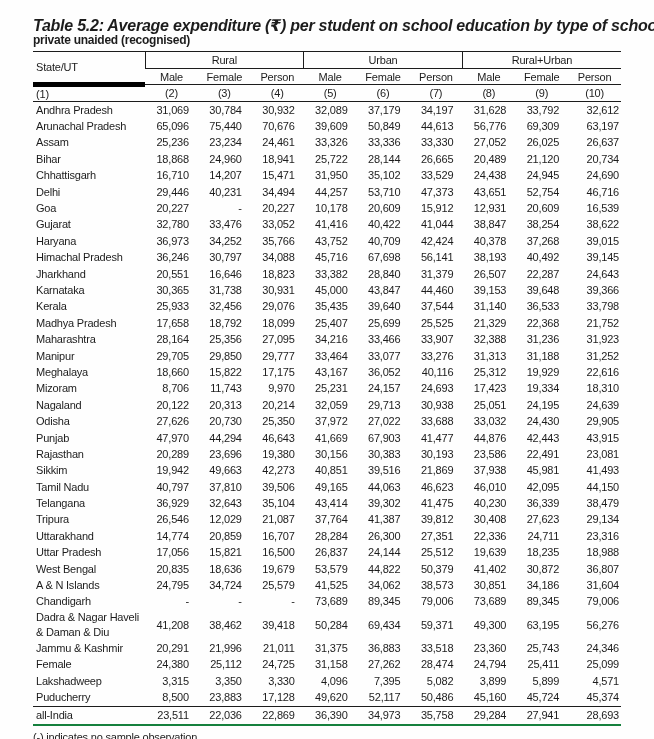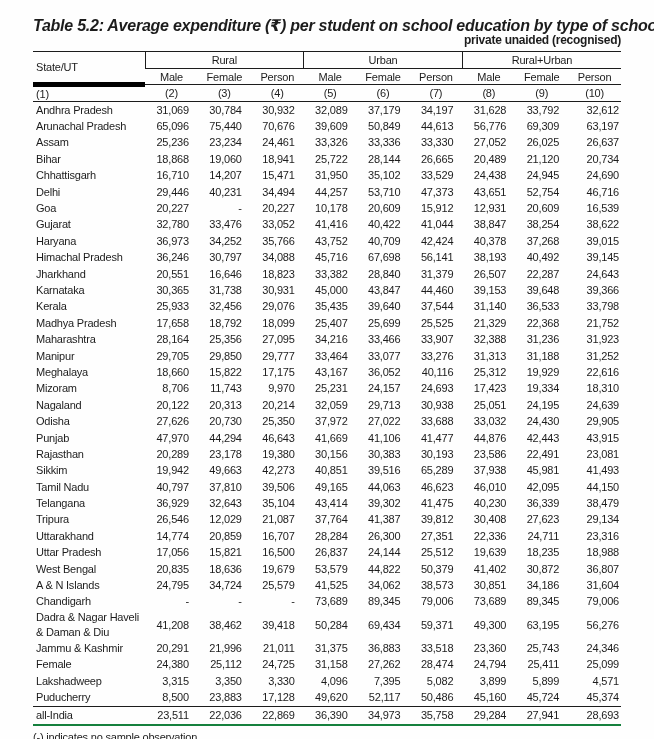--- a/index.html
+++ b/index.html
@@ -11,21 +11,21 @@
     -webkit-font-smoothing: antialiased;
   }
   .page { position: relative; width: 654px; height: 739px; overflow: hidden; background: #fefefe; }
   .title-block { padding: 18px 33px 0 33px; }
   .title-line1 {
     font-weight: bold; font-size: 16px; line-height: 15px;
     letter-spacing: -0.25px; white-space: nowrap; font-style: italic;
   }
   .title-line2 {
     font-weight: bold; font-size: 12px; line-height: 15px;
-    letter-spacing: -0.25px; text-align: right;
+    letter-spacing: -0.25px; 
   }
   table.main {
     border-collapse: collapse; table-layout: fixed;
     margin: 3px 0 0 33px; width: 588px;
     font-size: 11px; letter-spacing: -0.2px;
     border-top: 1.5px solid #1c1c1c;
   }
   col.c-state { width: 112px; }
   col.c-num { width: 52.9px; }
   th, td { padding: 0; font-weight: normal; vertical-align: middle; }
@@ -138,21 +138,21 @@
           <td class="val">33,326</td>
           <td class="val">33,336</td>
           <td class="val">33,330</td>
           <td class="val">27,052</td>
           <td class="val">26,025</td>
           <td class="val last">26,637</td>
         </tr>
         <tr class="data-row">
           <td class="state">Bihar</td>
           <td class="val">18,868</td>
-          <td class="val">19,060</td>
+          <td class="val">24,960</td>
           <td class="val">18,941</td>
           <td class="val">25,722</td>
           <td class="val">28,144</td>
           <td class="val">26,665</td>
           <td class="val">20,489</td>
           <td class="val">21,120</td>
           <td class="val last">20,734</td>
         </tr>
         <tr class="data-row">
           <td class="state">Chhattisgarh</td>
@@ -345,46 +345,46 @@
           <td class="val">33,032</td>
           <td class="val">24,430</td>
           <td class="val last">29,905</td>
         </tr>
         <tr class="data-row">
           <td class="state">Punjab</td>
           <td class="val">47,970</td>
           <td class="val">44,294</td>
           <td class="val">46,643</td>
           <td class="val">41,669</td>
-          <td class="val">41,106</td>
+          <td class="val">67,903</td>
           <td class="val">41,477</td>
           <td class="val">44,876</td>
           <td class="val">42,443</td>
           <td class="val last">43,915</td>
         </tr>
         <tr class="data-row">
           <td class="state">Rajasthan</td>
           <td class="val">20,289</td>
-          <td class="val">23,178</td>
+          <td class="val">23,696</td>
           <td class="val">19,380</td>
           <td class="val">30,156</td>
           <td class="val">30,383</td>
           <td class="val">30,193</td>
           <td class="val">23,586</td>
           <td class="val">22,491</td>
           <td class="val last">23,081</td>
         </tr>
         <tr class="data-row">
           <td class="state">Sikkim</td>
           <td class="val">19,942</td>
           <td class="val">49,663</td>
           <td class="val">42,273</td>
           <td class="val">40,851</td>
           <td class="val">39,516</td>
-          <td class="val">65,289</td>
+          <td class="val">21,869</td>
           <td class="val">37,938</td>
           <td class="val">45,981</td>
           <td class="val last">41,493</td>
         </tr>
         <tr class="data-row">
           <td class="state">Tamil Nadu</td>
           <td class="val">40,797</td>
           <td class="val">37,810</td>
           <td class="val">39,506</td>
           <td class="val">49,165</td>

